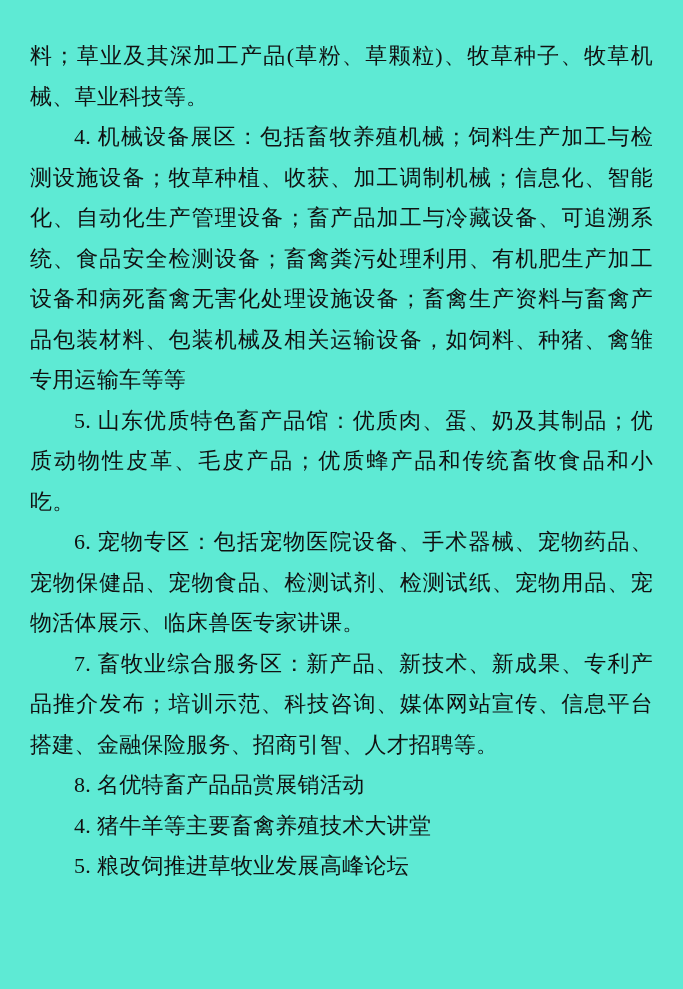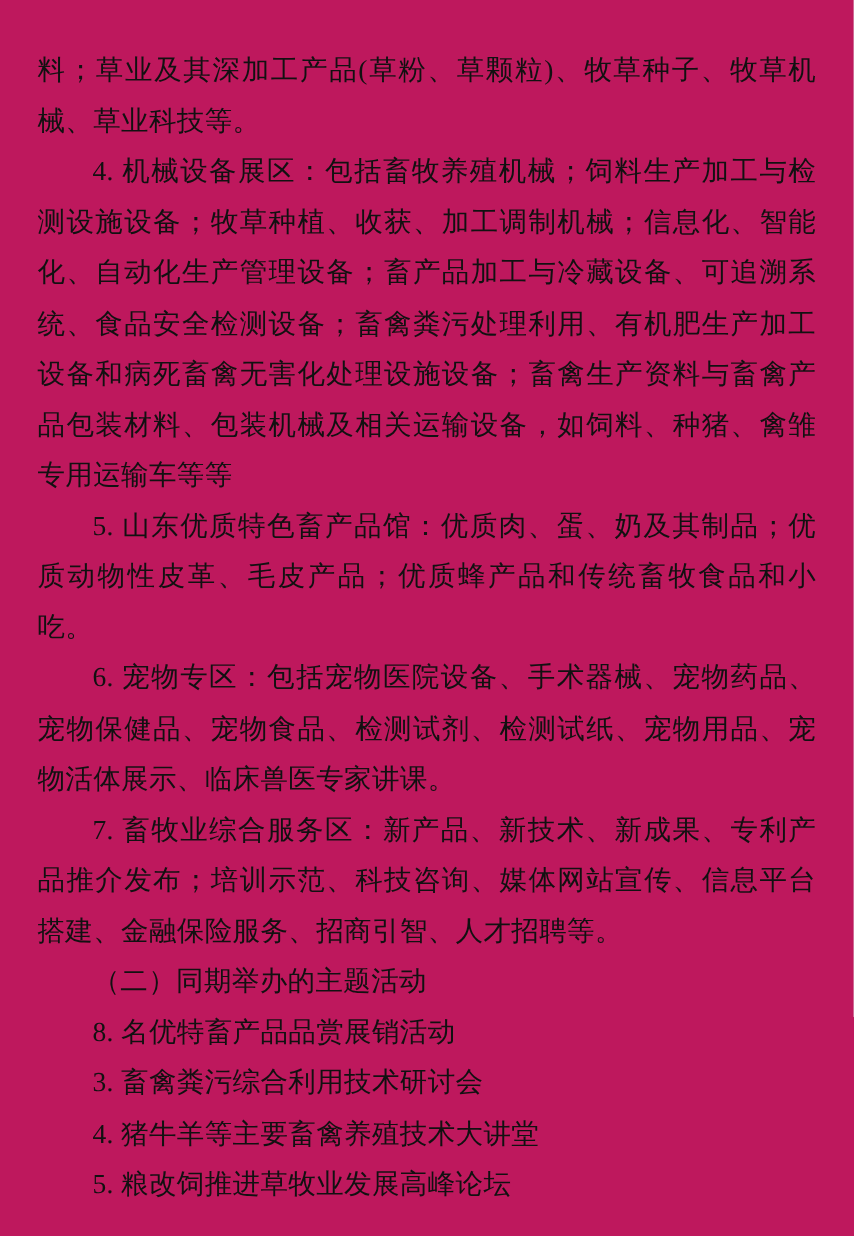--- a/index.html
+++ b/index.html
@@ -5,21 +5,21 @@
   html, body {
     margin: 0;
     padding: 0;
     background: #e8e8e8;
   }
   .page {
     position: relative;
     width: 683px;
     height: 989px;
     margin: 0 auto;
-    background: #be185d;
+    background: #5eead4;
     box-sizing: border-box;
     padding: 36px 30px 30px 30px;
     overflow: hidden;
     font-family: "Liberation Serif", "DejaVu Serif", serif;
     color: #111111;
   }
   .para {
     font-size: 22px;
     line-height: 40.5px;
     text-align: justify;
@@ -43,24 +43,22 @@
   <p class="para">料；草业及其深加工产品(草粉、草颗粒)、牧草种子、牧草机械、草业科技等。</p>
 
   <p class="para indent">4. 机械设备展区：包括畜牧养殖机械；饲料生产加工与检测设施设备；牧草种植、收获、加工调制机械；信息化、智能化、自动化生产管理设备；畜产品加工与冷藏设备、可追溯系统、食品安全检测设备；畜禽粪污处理利用、有机肥生产加工设备和病死畜禽无害化处理设施设备；畜禽生产资料与畜禽产品包装材料、包装机械及相关运输设备，如饲料、种猪、禽雏专用运输车等等</p>
 
   <p class="para indent">5. 山东优质特色畜产品馆：优质肉、蛋、奶及其制品；优质动物性皮革、毛皮产品；优质蜂产品和传统畜牧食品和小吃。</p>
 
   <p class="para indent">6. 宠物专区：包括宠物医院设备、手术器械、宠物药品、宠物保健品、宠物食品、检测试剂、检测试纸、宠物用品、宠物活体展示、临床兽医专家讲课。</p>
 
   <p class="para indent">7. 畜牧业综合服务区：新产品、新技术、新成果、专利产品推介发布；培训示范、科技咨询、媒体网站宣传、信息平台搭建、金融保险服务、招商引智、人才招聘等。</p>
 
-  <p class="para indent last-list">（二）同期举办的主题活动</p>
 
   <p class="para indent last-list">8. 名优特畜产品品赏展销活动</p>
 
 
-  <p class="para indent last-list">3. 畜禽粪污综合利用技术研讨会</p>
 
   <p class="para indent last-list">4. 猪牛羊等主要畜禽养殖技术大讲堂</p>
 
   <p class="para indent last-list">5. 粮改饲推进草牧业发展高峰论坛</p>
 
 </div>
 
 </body></html>

